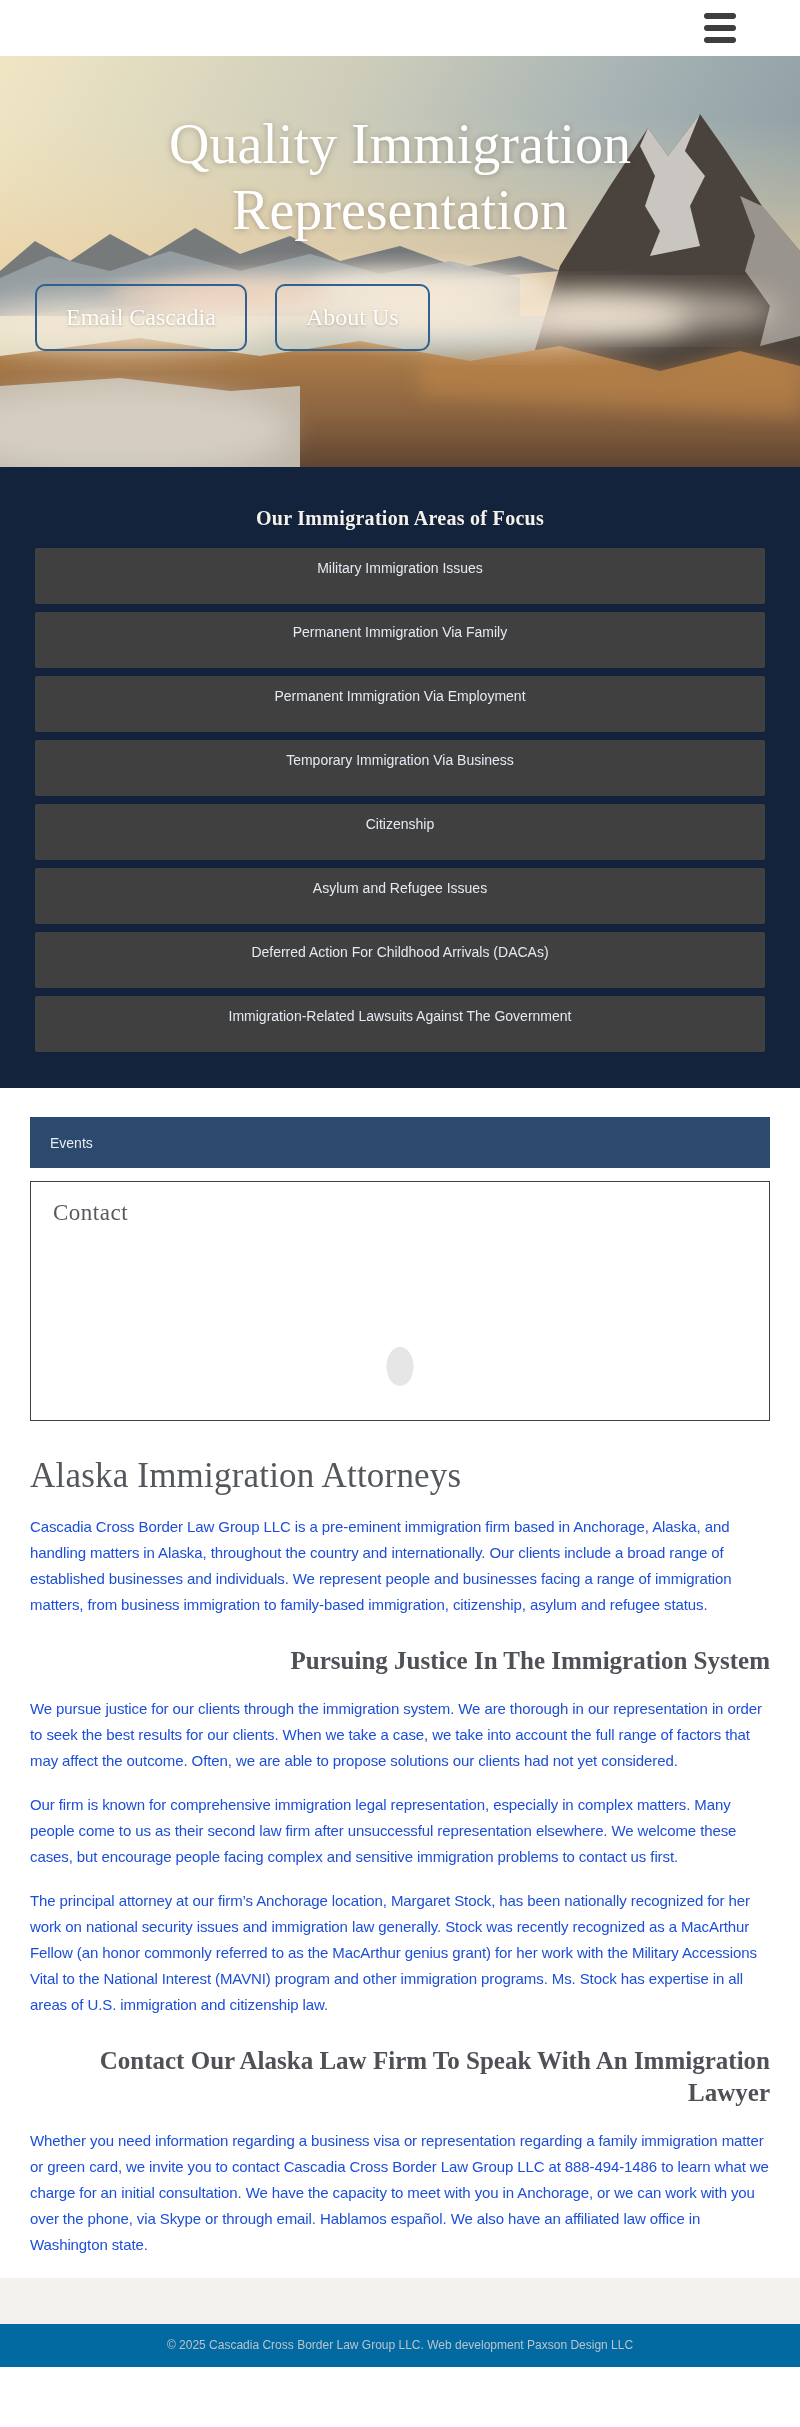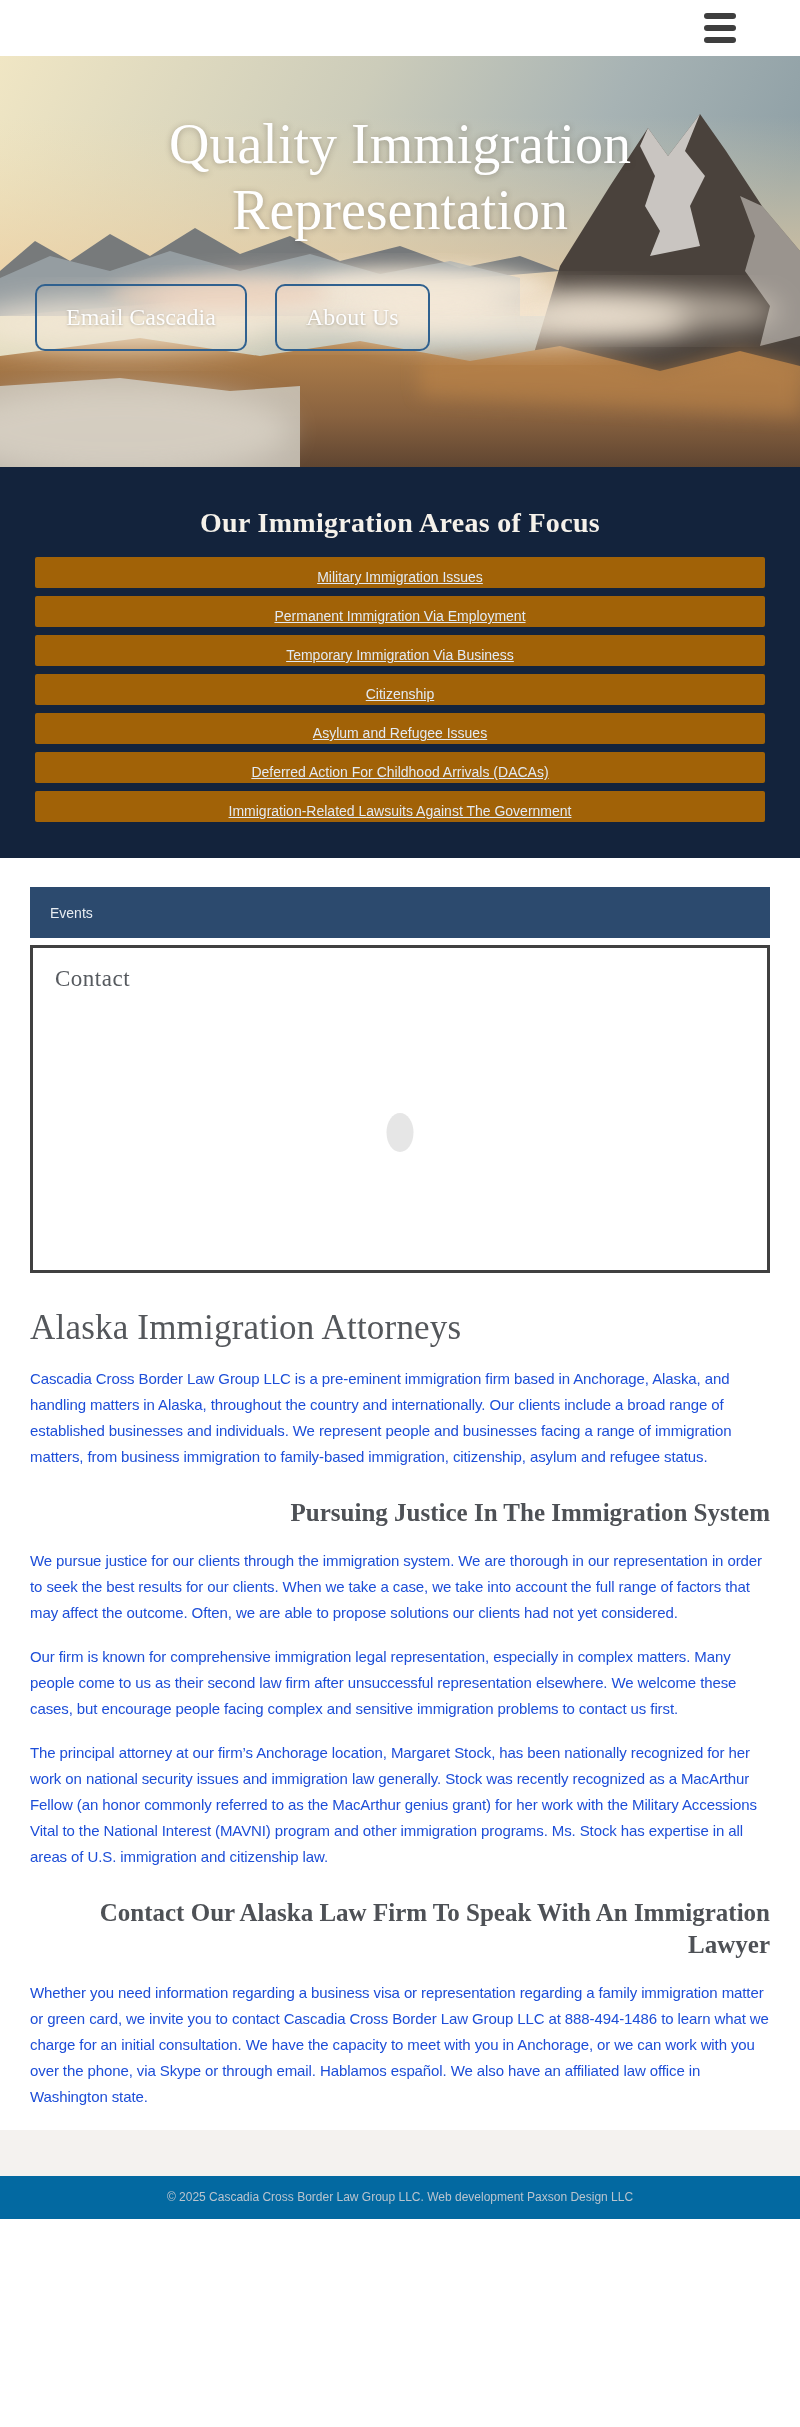--- a/index.html
+++ b/index.html
@@ -34,44 +34,43 @@
   .hero-btn {
     font-family: "Liberation Serif", serif; font-size: 24px; color: #fdfdfd;
     background: rgba(255,255,255,0.02); border: 2px solid #30618f; border-radius: 10px;
     padding: 18px 29px; cursor: pointer; text-shadow: 0 1px 3px rgba(60,50,40,.3);
   }
 
   
   .focus-section { background: #13233c; padding: 40px 0 36px 0; }
   .focus-heading {
     text-align: center; color: #f5f1ea; font-family: "Liberation Serif", serif;
-    font-weight: 600; font-size: 28px; margin-bottom: 18px; letter-spacing: .3px;
+    font-weight: 600; font-size: 20px; margin-bottom: 18px; letter-spacing: .3px;
   }
   .focus-list { list-style: none; padding: 0 35px; }
   .focus-list li + li { margin-top: 8px; }
   .focus-item {
-    display: block; width: 100%; height: 31px; line-height: 40px;
-    background: #a16207; color: #e3eaf2; text-align: center;
+    display: block; width: 100%; height: 56px; line-height: 40px;
+    background: #404040; color: #e3eaf2; text-align: center;
     font-size: 14px; border: none; border-radius: 2px; cursor: pointer;
     font-family: "Liberation Sans", sans-serif;
-    text-decoration: underline;
   }
 
   
   .main-content { padding: 29px 30px 0 30px; background: #ffffff; }
 
   .events-bar {
     background: #2c4a6e; height: 51px; display: flex; align-items: center;
     padding-left: 20px; cursor: pointer;
   }
   .events-bar span { color: #e8edf2; font-size: 14px; }
 
   .contact-widget {
-    margin-top: 7px; border: 3px solid #404040; background: #ffffff;
-    height: 328px; position: relative; padding: 18px 22px;
+    margin-top: 13px; border: 1px solid #404040; background: #ffffff;
+    height: 240px; position: relative; padding: 18px 22px;
   }
   .contact-widget h3 {
     font-family: "Liberation Serif", serif; font-weight: 400;
     font-size: 23px; color: #565a5f; letter-spacing: .5px;
   }
   .spinner {
     position: absolute; left: 50%; top: 165px; transform: translateX(-50%);
     width: 27px; height: 39px; border-radius: 50%; background: #e6e6e6;
   }
 
@@ -171,20 +170,23 @@
   </div>
 </section>
 
 <section class="focus-section">
   <h2 class="focus-heading">Our Immigration Areas of Focus</h2>
   <ul class="focus-list">
     <li>
         <a class="focus-item">Military Immigration Issues</a>
       </li>
     <li>
+        <a class="focus-item">Permanent Immigration Via Family</a>
+      </li>
+    <li>
         <a class="focus-item">Permanent Immigration Via Employment</a>
       </li>
     <li>
         <a class="focus-item">Temporary Immigration Via Business</a>
       </li>
     <li>
         <a class="focus-item">Citizenship</a>
       </li>
     <li>
         <a class="focus-item">Asylum and Refugee Issues</a>

